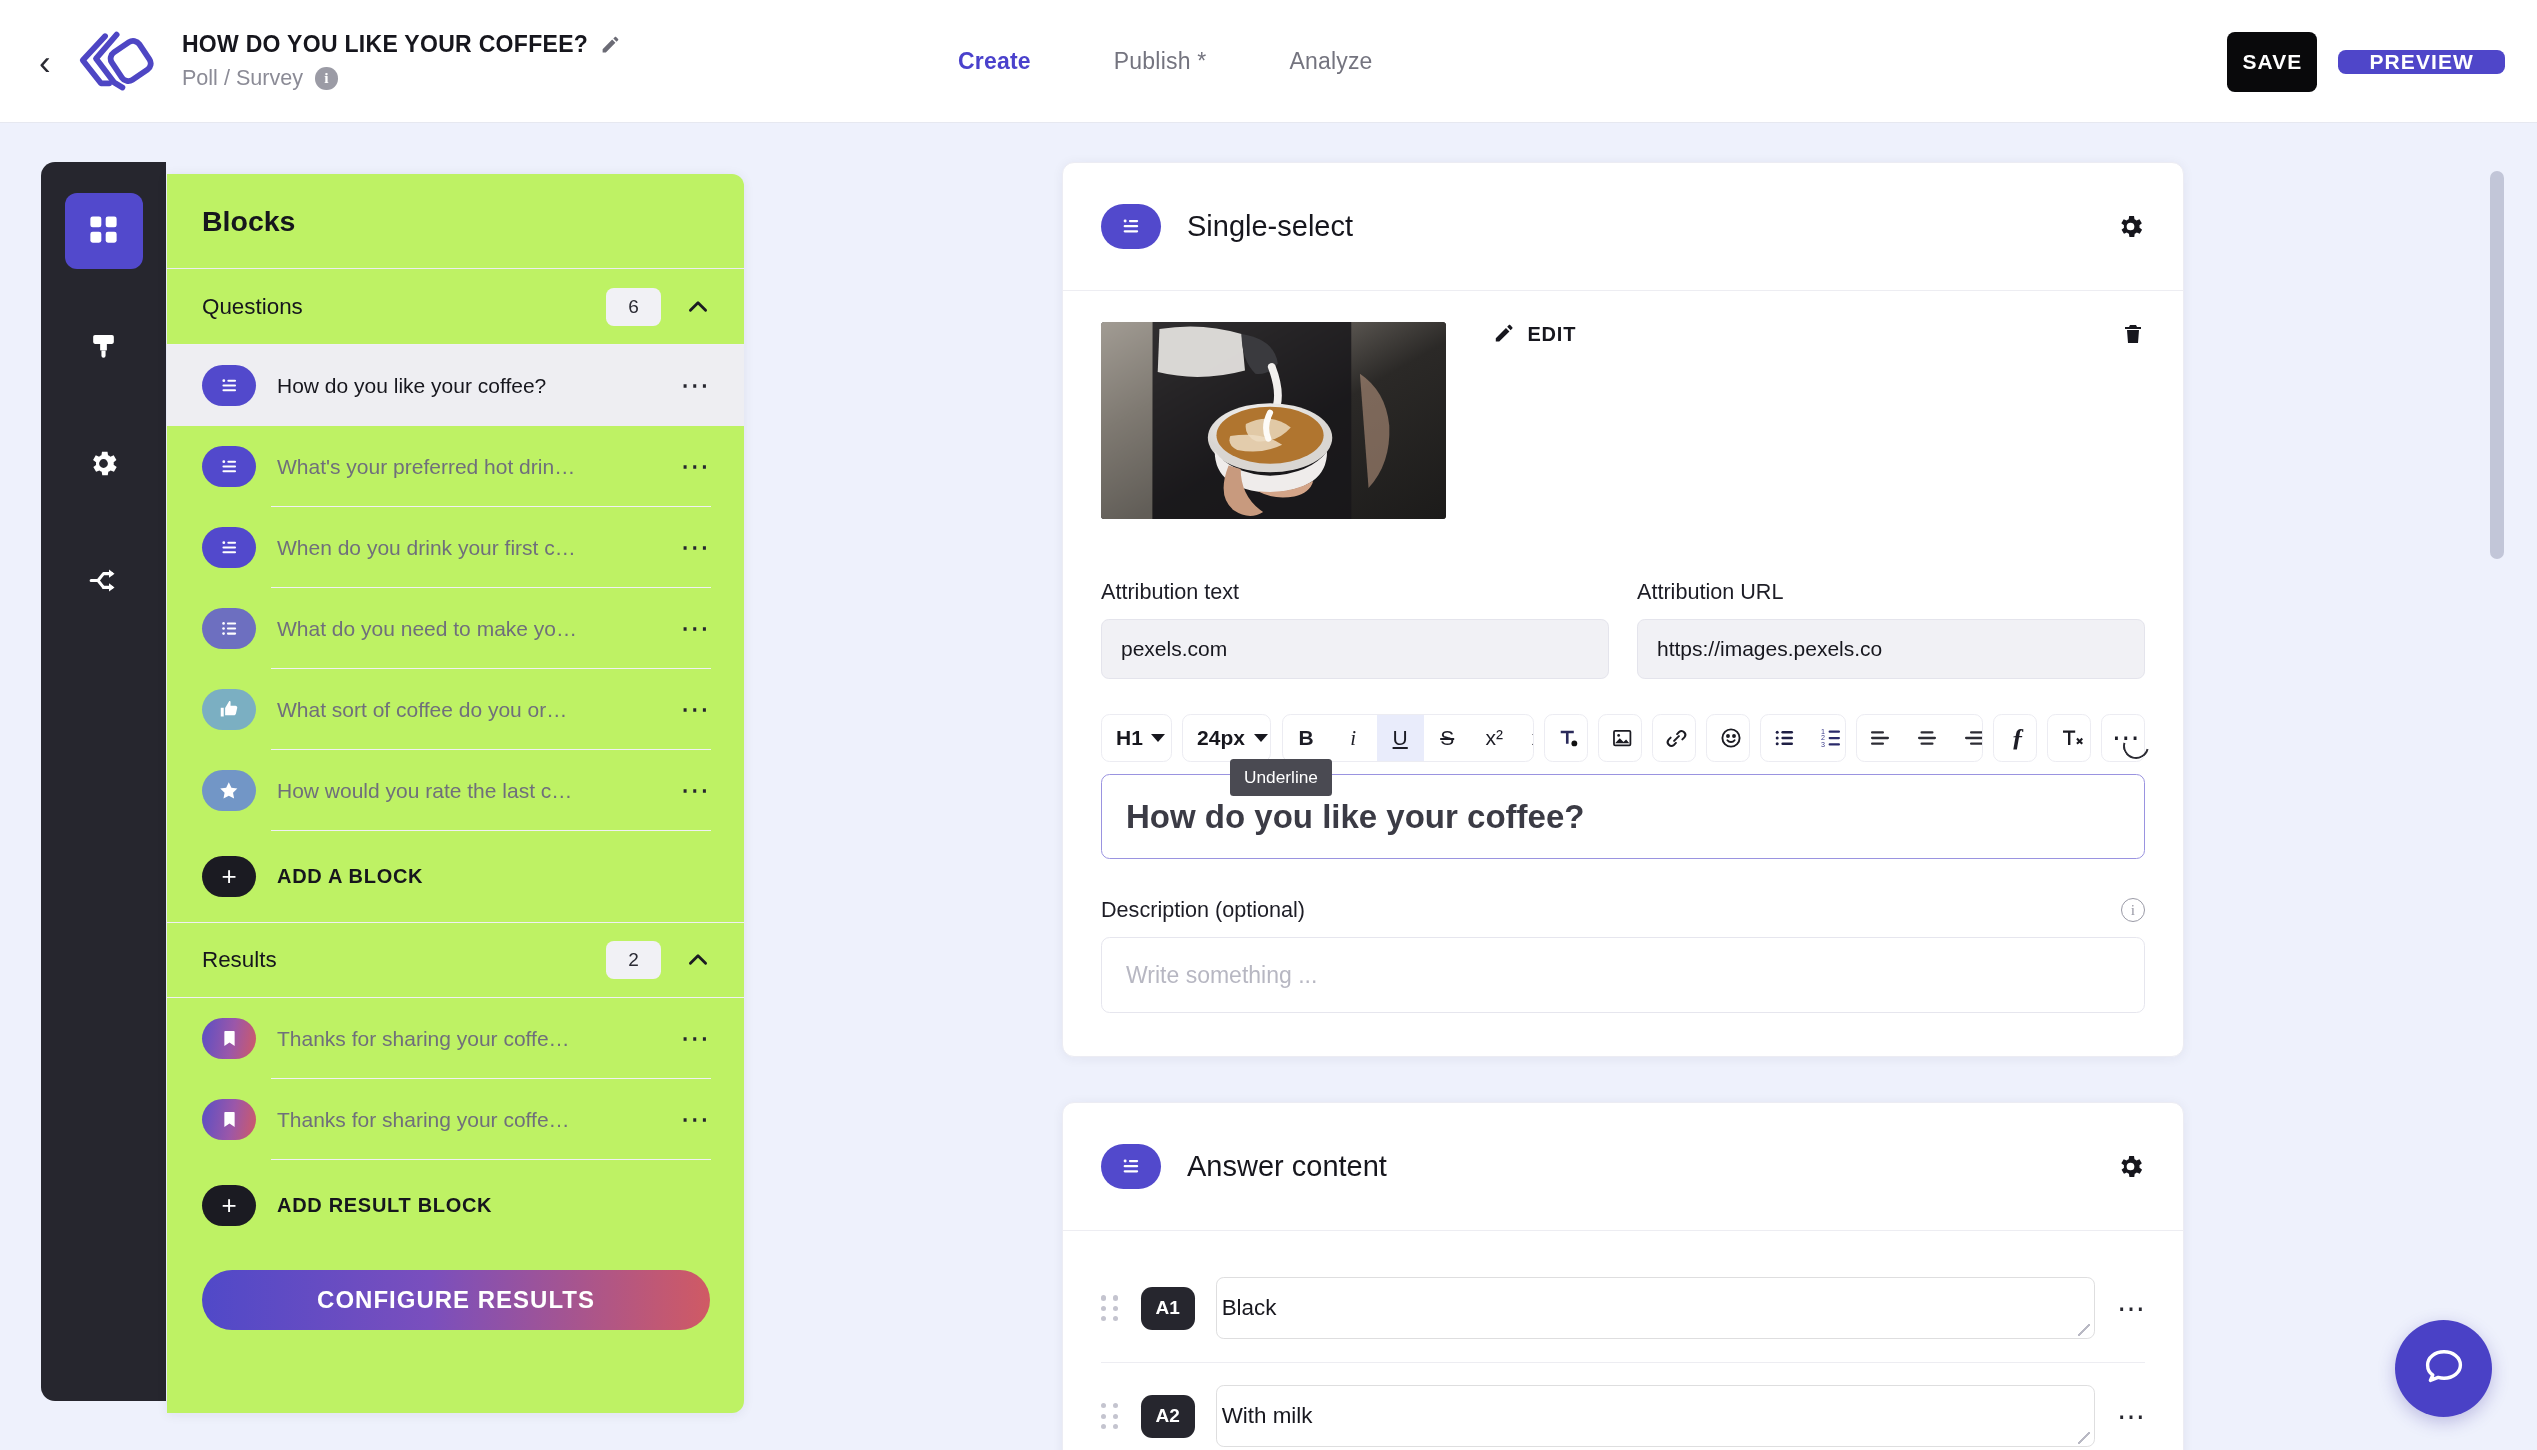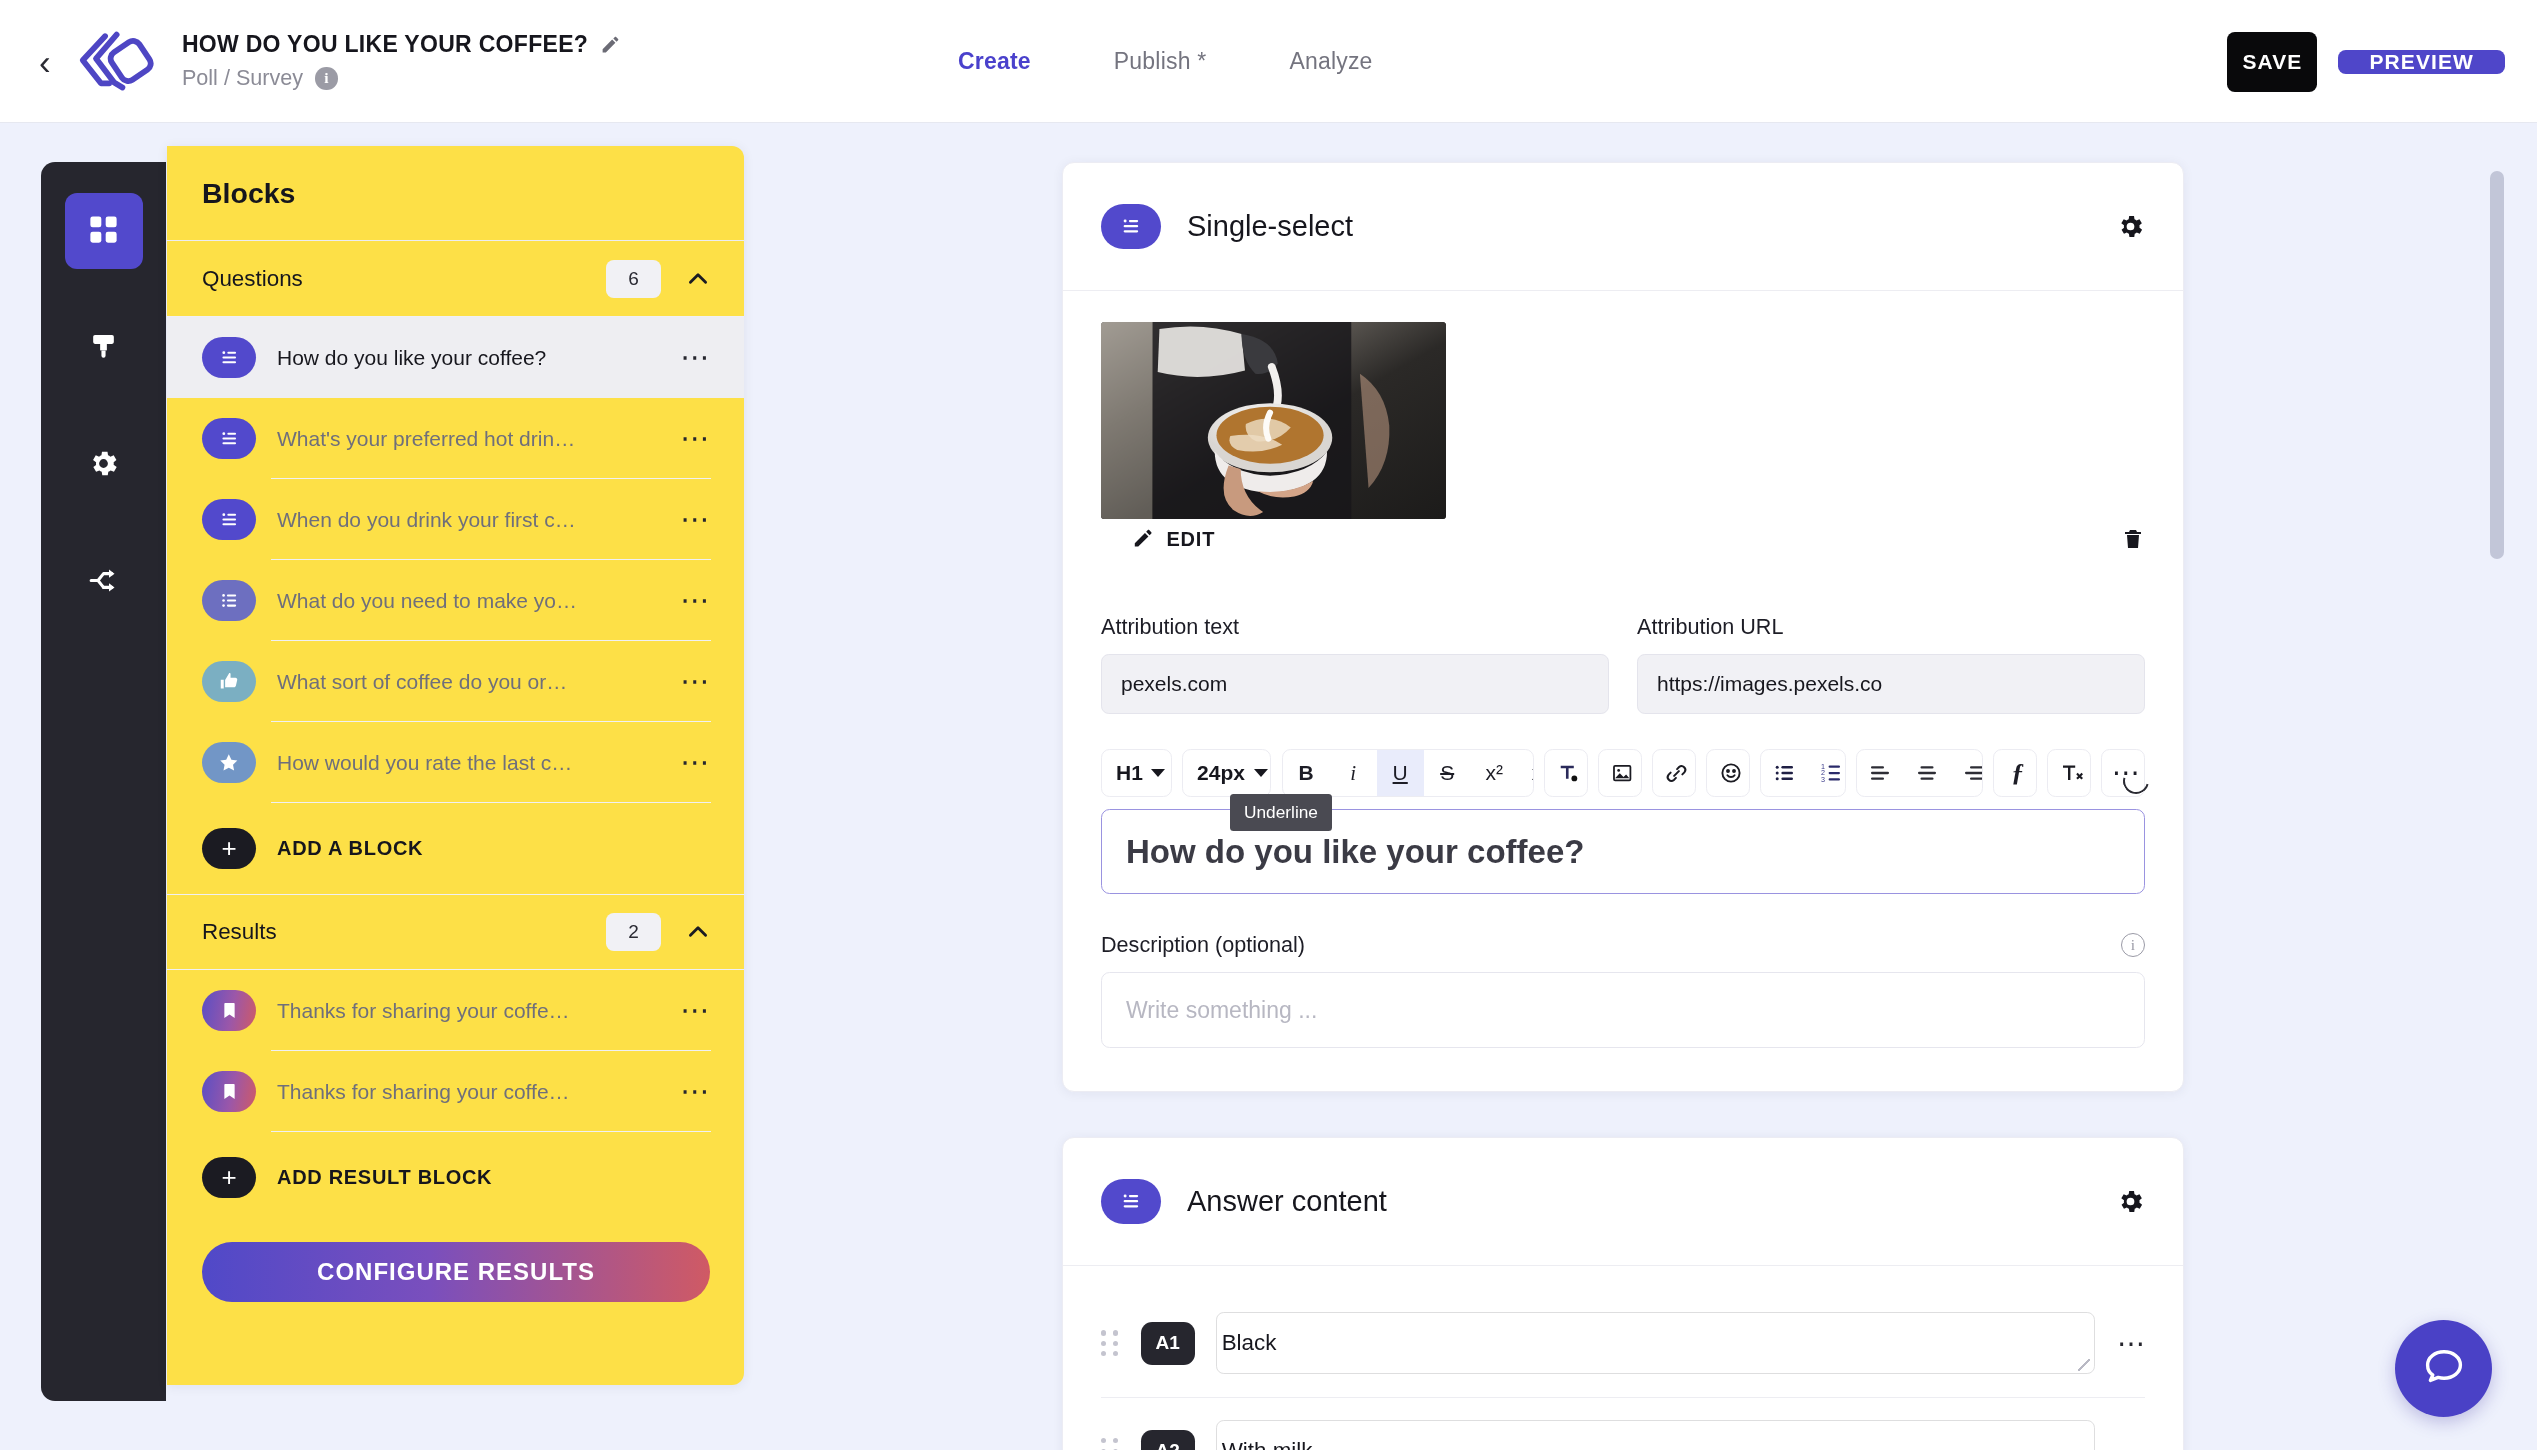--- a/index.html
+++ b/index.html
@@ -65,23 +65,23 @@
   }
   .rail-btn {
     width: 78px; height: 76px; border-radius: 12px;
     display:flex; align-items:center; justify-content:center;
     cursor:pointer; color:#ffffff;
   }
   .rail-btn.active { background:#5249cc; }
 
   
   .blocks-panel {
-    position:absolute; left: 167px; top: 146px;
+    position:absolute; left: 167px; top: 174px;
     width: 577px; height: 1239px;
-    background:#fde047; border-radius: 0 12px 12px 0;
+    background:#bef264; border-radius: 0 12px 12px 0;
     box-shadow: 0 1.7px 12px rgba(30,30,60,.07);
     overflow:hidden; z-index: 21;
   }
   .blocks-head {
     height: 95px; display:flex; align-items:center;
     padding-left: 35px; border-bottom: 0.9px solid #ececf1;
   }
   .blocks-head-title { font-size: 28.5px; font-weight: bold; color:#16161d; }
 
   .section-head {
@@ -154,21 +154,21 @@
   .card-head-icon {
     width: 60px; height: 45px; border-radius: 22.4px; background:#5249cc;
     display:flex; align-items:center; justify-content:center; color:#fff; flex:none;
   }
   .card-head-title { margin-left: 26px; font-size: 29px; color:#16161d; flex:1; }
   .gear-btn { color:#16161d; cursor:pointer; width:29px; height:29px; }
 
   .card-body { padding: 31px 38px 43px 38px; }
 
   
-  .img-row { display:flex; gap: 8px; flex-direction: column; }
+  .img-row { display:flex; gap: 16px; }
   .thumb {
     width: 345px; height: 197px; border-radius: 3.5px; flex:none;
     overflow:hidden; position:relative; background:#2d2b2a;
   }
   .edit-row { margin-left: 31px; flex:1; display:flex; align-items:flex-start; }
   .edit-btn { display:flex; align-items:center; gap: 12px; cursor:pointer; }
   .edit-label { font-size:20px; font-weight:bold; letter-spacing:0.8px; color:#17171e; }
   .trash-btn { margin-left:auto; cursor:pointer; color:#17171e; }
 
   .attr-row { display:flex; gap: 28px; margin-top: 60px; }

